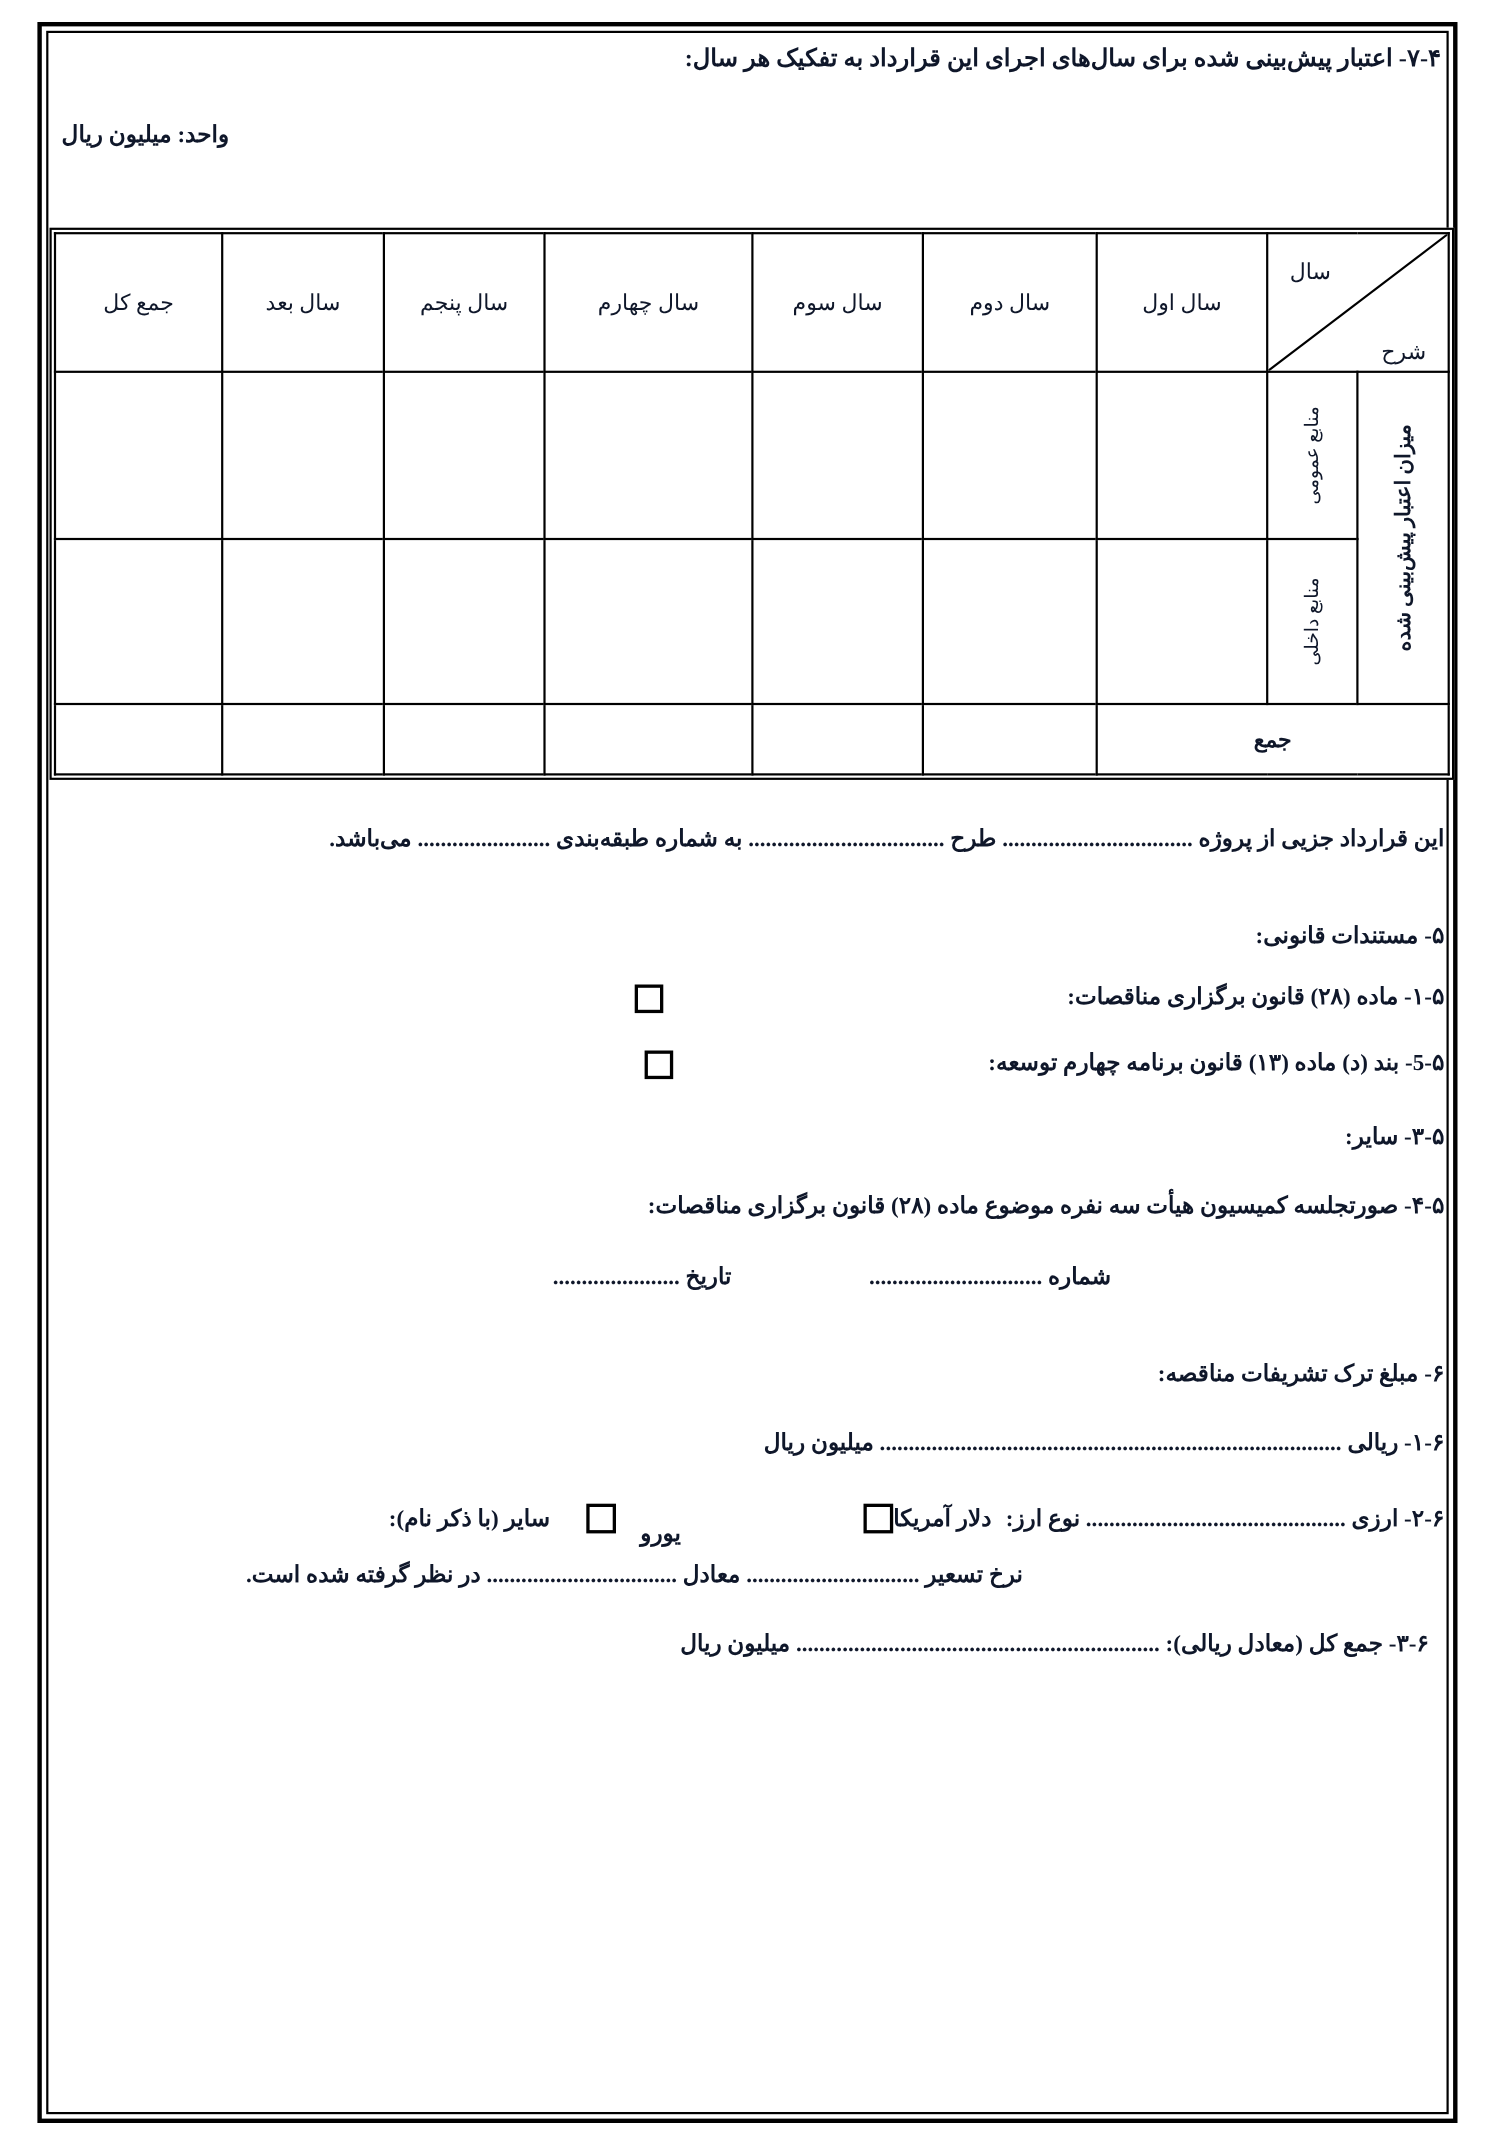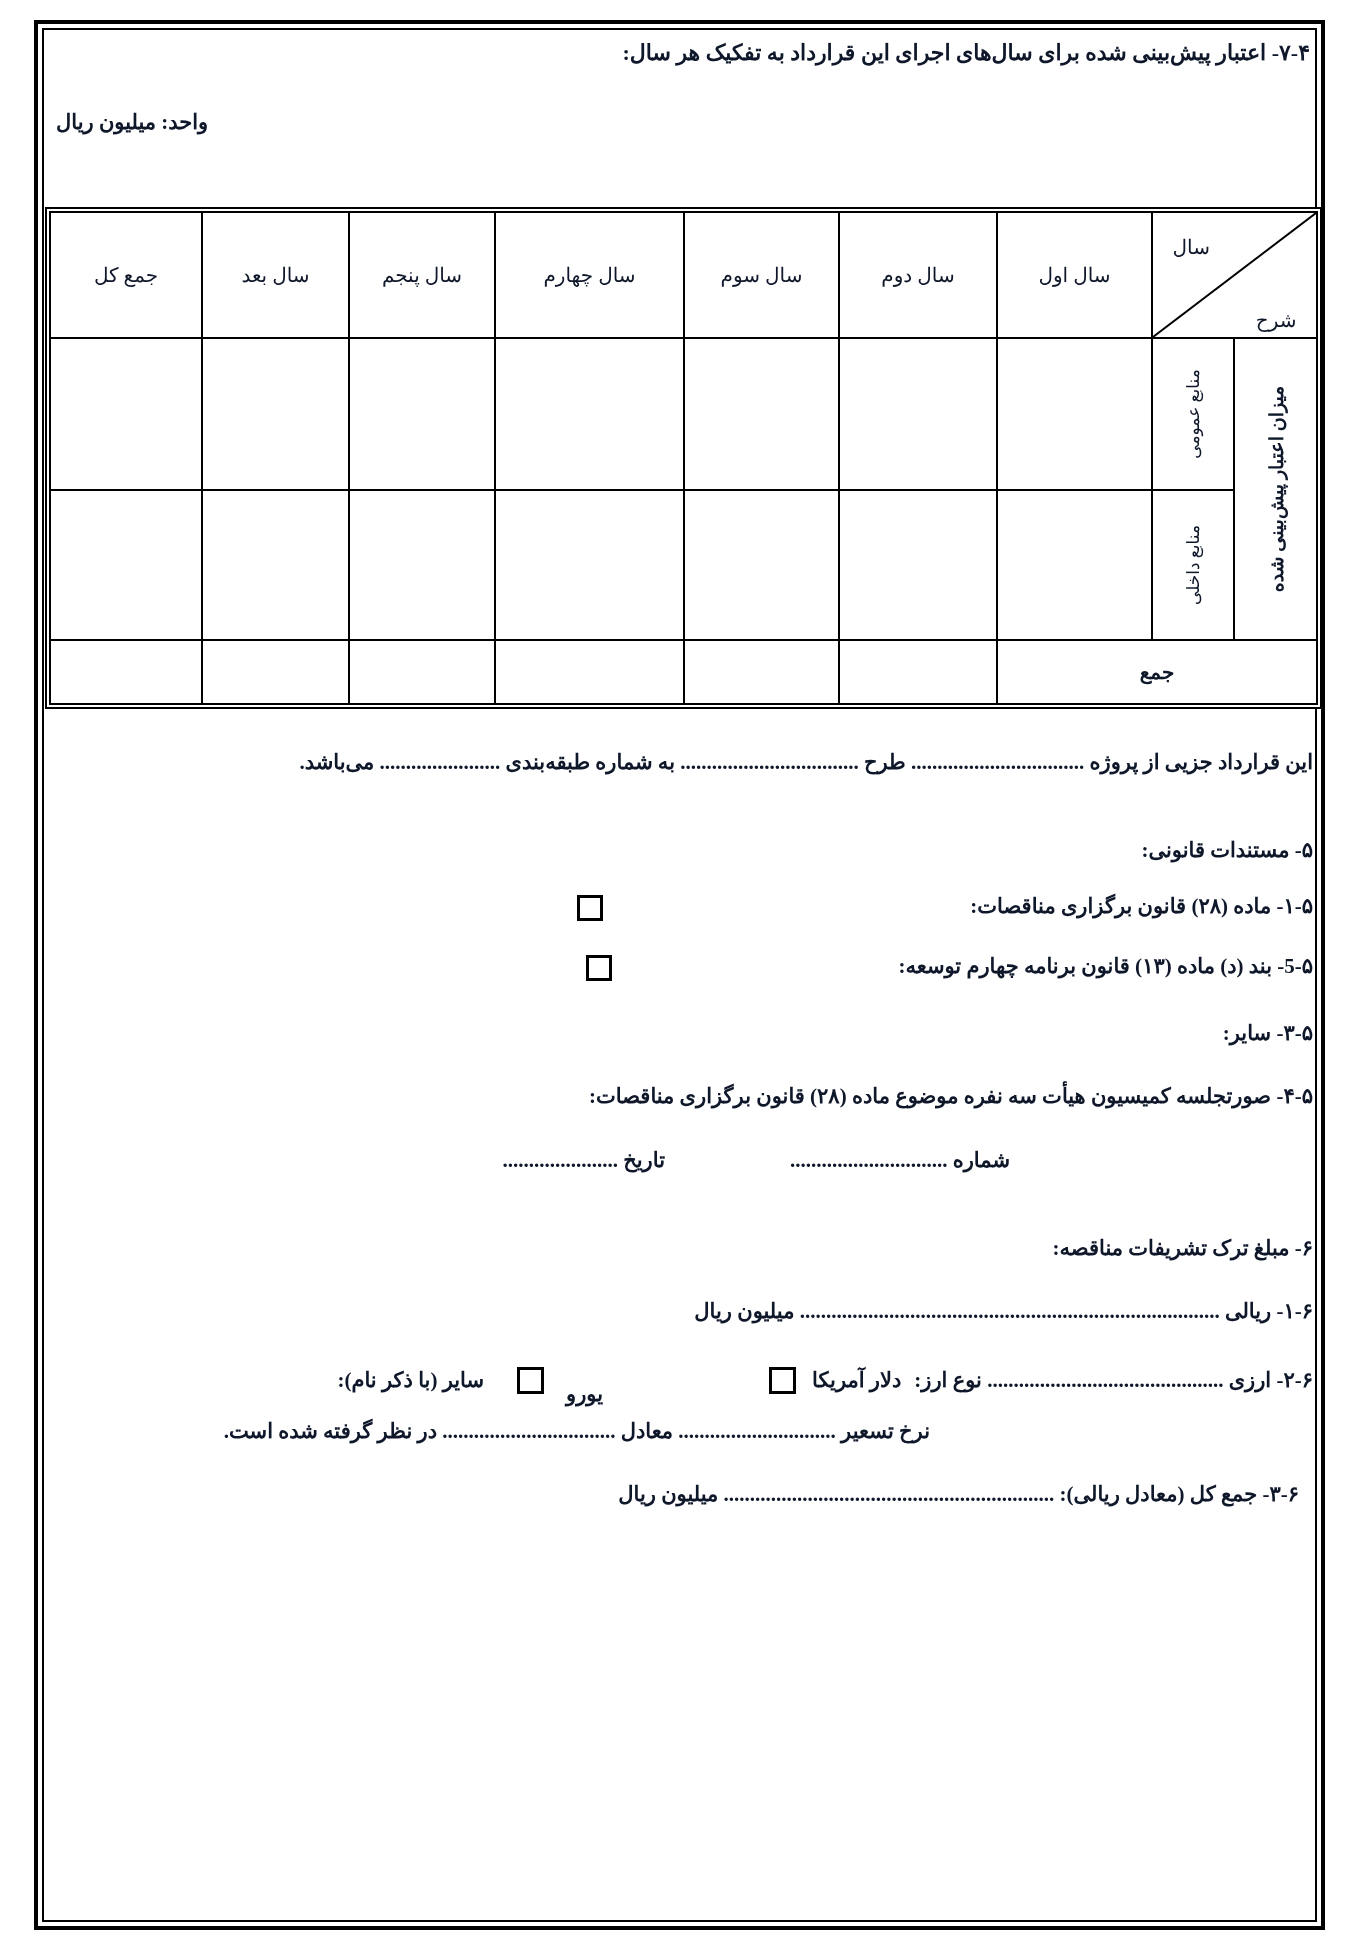--- a/index.html
+++ b/index.html
@@ -138,21 +138,21 @@
 
   <div class="abs b t21 nowrap" style="top:1146px;right:344px;">شماره ..............................</div>
   <div class="abs b t21 nowrap" style="top:1146px;right:689px;">تاریخ ......................</div>
 
   <div class="abs b t21 right nowrap" style="top:1234px;right:41px;">۶‏- مبلغ ترک تشریفات مناقصه:</div>
 
   <div class="abs b t21 right nowrap" style="top:1297px;right:41px;">۶‏-۱‏- ریالی ................................................................................ میلیون ریال</div>
 
   <div class="abs flex-line b t21 nowrap" style="top:1352px;right:41px;left:60px;">
     <span style="margin-left:13px;">۶‏-۲‏- ارزی ............................................. نوع ارز:</span>
-    <span style="margin-left:16px;">دلار آمریکا</span>
+    <span style="margin-left:0;">دلار آمریکا</span>
     <span class="checkbox inline" style="margin-left:166px;"></span>
     <span style="margin-left:22px;margin-top:28px;">یورو</span>
     <span class="checkbox inline" style="margin-left:33px;"></span>
     <span>سایر (با ذکر نام):</span>
   </div>
 
   <div class="abs b t21 right nowrap" style="top:1417px;right:424px;">نرخ تسعیر .............................. معادل ................................. در نظر گرفته شده است.</div>
 
   <div class="abs b t21 right nowrap" style="top:1480px;right:55px;">۶‏-۳‏- جمع کل (معادل ریالی): ............................................................... میلیون ریال</div>
 

